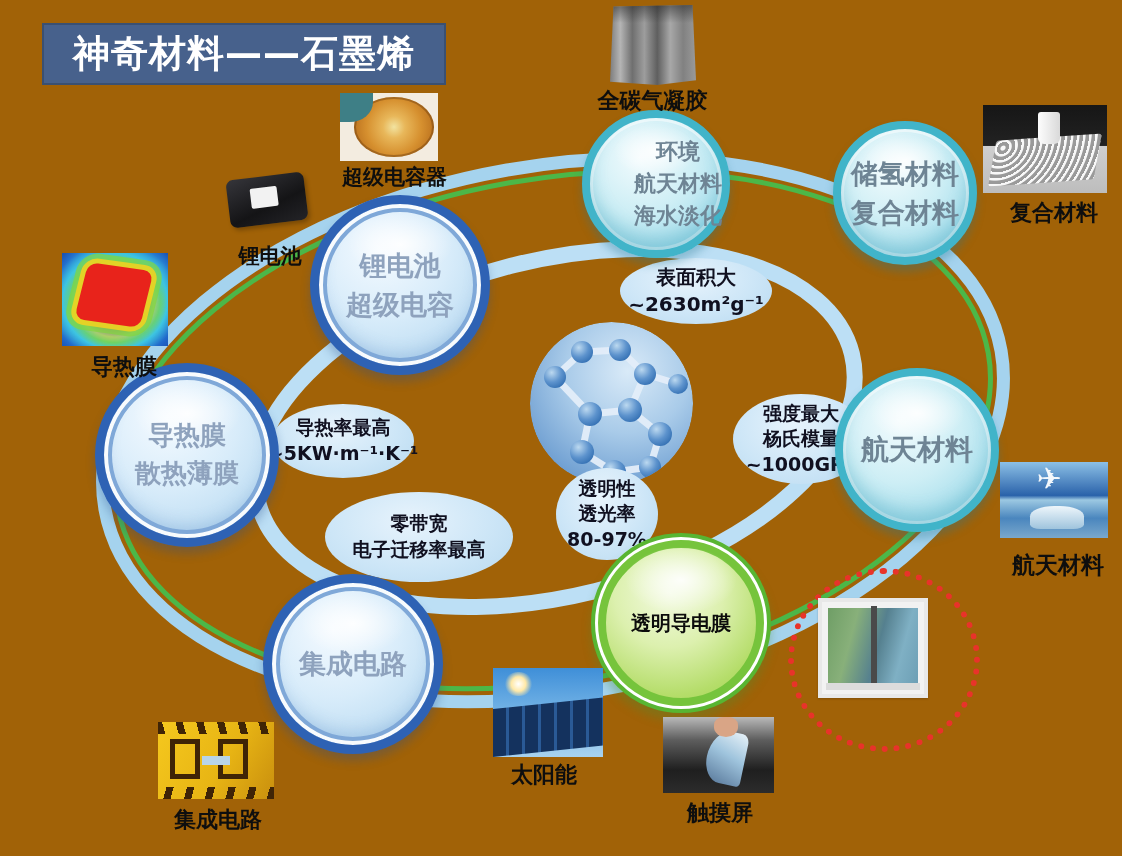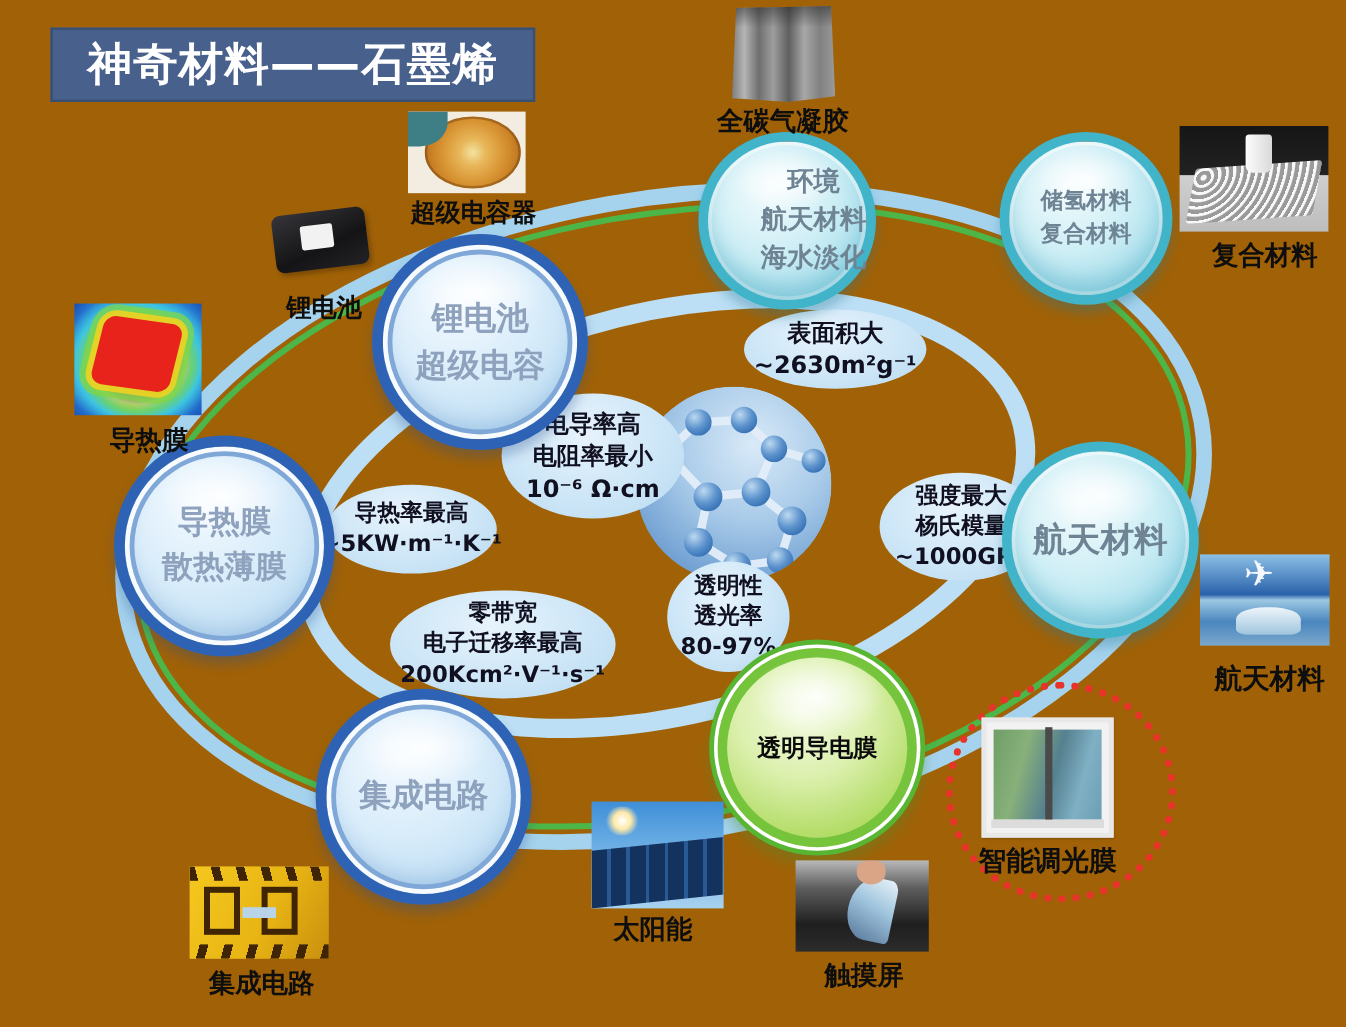--- a/index.html
+++ b/index.html
@@ -106,48 +106,40 @@
   <div class="title-banner">神奇材料——石墨烯</div>
 
   <div class="bubble" style="left:620px;top:258px;width:152px;height:66px;font-size:20px;">
     <div class="lines">
       <span>表面积大</span>
       <span>~2630m²g⁻¹</span>
     </div>
   </div>
 
 
-  <div class="bubble" style="left:418px;top:328px;width:152px;height:104px;font-size:20px;">
-    <div class="lines">
-      <span>电导率高</span>
-      <span>电阻率最小</span>
-      <span>10⁻⁶ Ω·cm</span>
-    </div>
-  </div>
 
   <div class="bubble" style="left:272px;top:404px;width:142px;height:74px;font-size:19px;">
     <div class="lines">
       <span>导热率最高</span>
       <span>~5KW·m⁻¹·K⁻¹</span>
     </div>
   </div>
 
   <div class="bubble" style="left:733px;top:394px;width:136px;height:90px;font-size:19px;">
     <div class="lines">
       <span>强度最大</span>
       <span>杨氏模量</span>
       <span>~1000GPa</span>
     </div>
   </div>
 
   <div class="bubble" style="left:325px;top:492px;width:188px;height:90px;font-size:19px;">
     <div class="lines">
       <span>零带宽</span>
       <span>电子迁移率最高</span>
-      <span>200Kcm²·V⁻¹·s⁻¹</span>
     </div>
   </div>
 
   <div class="bubble" style="left:556px;top:468px;width:102px;height:92px;font-size:19px;">
     <div class="lines">
       <span>透明性</span>
       <span>透光率</span>
       <span>80-97%</span>
     </div>
   </div>
@@ -198,21 +190,21 @@
   </div>
 
   <div class="node teal" style="left:582px;top:110px;width:148px;height:148px;font-size:22px;justify-content:flex-end;">
     <div class="lines">
       <span>环境</span>
       <span>航天材料</span>
       <span>海水淡化</span>
     </div>
   </div>
 
-  <div class="node teal" style="left:833px;top:110px;width:144px;height:144px;font-size:19px;">
+  <div class="node teal" style="left:833px;top:121px;width:144px;height:144px;font-size:27px;">
     <div class="lines">
       <span>储氢材料</span>
       <span>复合材料</span>
     </div>
   </div>
 
   <div class="node blue" style="left:310px;top:195px;width:180px;height:180px;font-size:27px;">
     <div class="lines">
       <span>锂电池</span>
       <span>超级电容</span>
@@ -277,21 +269,20 @@
     <div class="art" style="left:28%;top:58%;width:50%;height:30%;background:linear-gradient(180deg,#eef6fb,#9fc4dd);border-radius:45% 45% 20% 20%;"></div>
   </div>
   <div class="img-label" style="left:1008px;top:550px;width:100px;font-size:23px;">航天材料</div>
 
   <div class="dotted-ring" style="left:788px;top:568px;width:192px;height:184px;"></div>
   <div class="thumb" style="left:818px;top:598px;width:110px;height:100px;background:#f2f2f2;border:4px solid #e8e8e8;box-shadow:0 1px 2px rgba(0,0,0,.2);">
     <div class="art" style="left:6%;top:6%;width:88%;height:82%;background:linear-gradient(105deg,#6f9e66 0%,#88b07a 28%,#55808f 55%,#7fb0c4 78%,#6d9fb5 100%);"></div>
     <div class="art" style="left:48%;top:4%;width:6%;height:88%;background:#4a4a4a;"></div>
     <div class="art" style="left:4%;top:88%;width:92%;height:8%;background:#dcdcdc;"></div>
   </div>
-  <div class="img-label" style="left:810px;top:702px;width:126px;font-size:23px;">智能调光膜</div>
 
   <div class="thumb" style="left:158px;top:722px;width:116px;height:77px;background:linear-gradient(120deg,#f5c81e 0%,#e8b514 55%,#c98f0e 100%);">
     <div class="art" style="left:10%;top:22%;width:26%;height:52%;border:5px solid #3f2406;"></div>
     <div class="art" style="left:52%;top:22%;width:26%;height:52%;border:5px solid #3f2406;"></div>
     <div class="art" style="left:0;top:0;width:100%;height:16%;background:repeating-linear-gradient(75deg,#3f2406 0 7px,transparent 7px 20px);"></div>
     <div class="art" style="left:0;top:84%;width:100%;height:16%;background:repeating-linear-gradient(-75deg,#3f2406 0 7px,transparent 7px 20px);"></div>
     <div class="art" style="left:38%;top:44%;width:24%;height:12%;background:#b8d4e8;"></div>
   </div>
   <div class="img-label" style="left:172px;top:805px;width:92px;font-size:22px;">集成电路</div>
 

